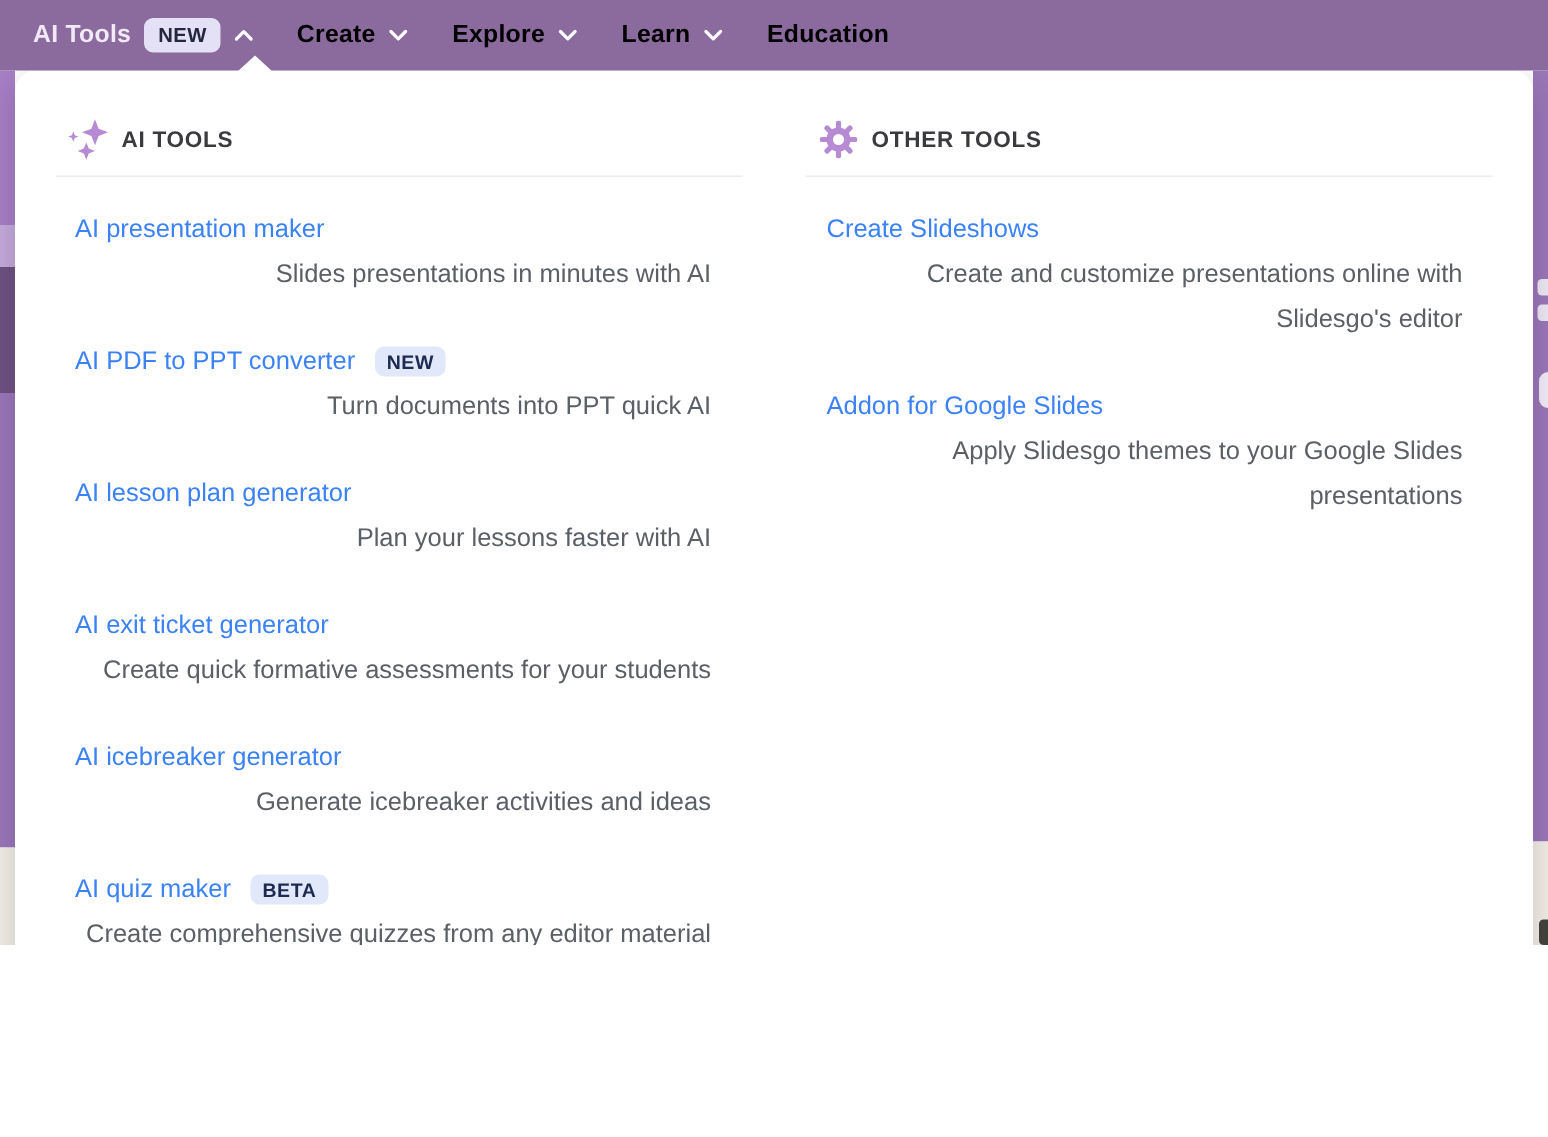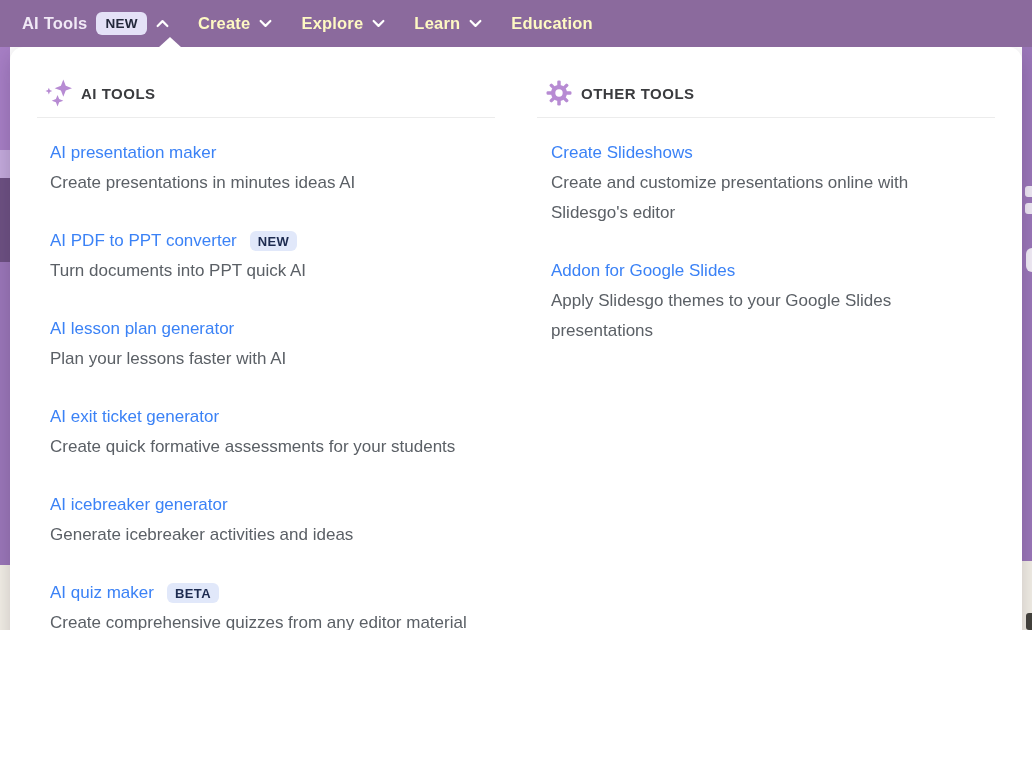--- a/index.html
+++ b/index.html
@@ -1,23 +1,23 @@
 <!DOCTYPE html>
 <html><head>
 <meta charset="utf-8">
 <style>
   html,body{margin:0;padding:0;}
   body{font-family:"Liberation Sans","DejaVu Sans",sans-serif;background:#ffffff;}
-  .stage{position:relative;width:1032px;height:630px;overflow:hidden;background:#ffffff;}
+  .stage{position:relative;width:1032px;height:630px;overflow:hidden;background:#ffffff;text-align:right;}
 
   
   .navbar{position:absolute;left:0;top:0;width:1032px;height:47px;background:#8b6a9d;
           display:flex;align-items:center;padding-left:22px;box-sizing:border-box;column-gap:29px;z-index:3;}
   .nav-item{display:flex;align-items:center;gap:9px;cursor:pointer;}
-  .nav-label{color:#fef9c3;font-weight:bold;font-size:16.5px;letter-spacing:.2px;line-height:1;}
+  .nav-label{color:#000000;font-weight:bold;font-size:16.5px;letter-spacing:.2px;line-height:1;}
   .nav-item.active .nav-label{color:#f1e9f6;}
   .nav-badge{background:#e4e1f7;color:#23283b;font-weight:bold;font-size:13.5px;letter-spacing:.3px;
              padding:5px 9px 4px;border-radius:6px;line-height:1;}
   .chev{display:block;}
 
   
   .edge{position:absolute;top:47px;width:10px;height:711px;z-index:1;}
   .edge.left{left:0;}
   .edge.right{left:1022px;}
   .edge .seg{position:absolute;left:0;width:10px;}
@@ -118,21 +118,21 @@
         </svg>
         <span class="col-title">AI TOOLS</span>
       </div>
       <div class="divider"></div>
 
       <div class="items">
         <a class="menu-item">
           <div class="item-title-row">
               <span class="item-title">AI presentation maker</span>
             </div>
-          <div class="item-desc">Create presentations in minutes ideas AI</div>
+          <div class="item-desc">Slides presentations in minutes with AI</div>
         </a>
         <a class="menu-item">
           <div class="item-title-row">
             <span class="item-title">AI PDF to PPT converter</span>
             <span class="item-badge">NEW</span>
           </div>
           <div class="item-desc">Turn documents into PPT quick AI</div>
         </a>
         <a class="menu-item">
           <div class="item-title-row">

